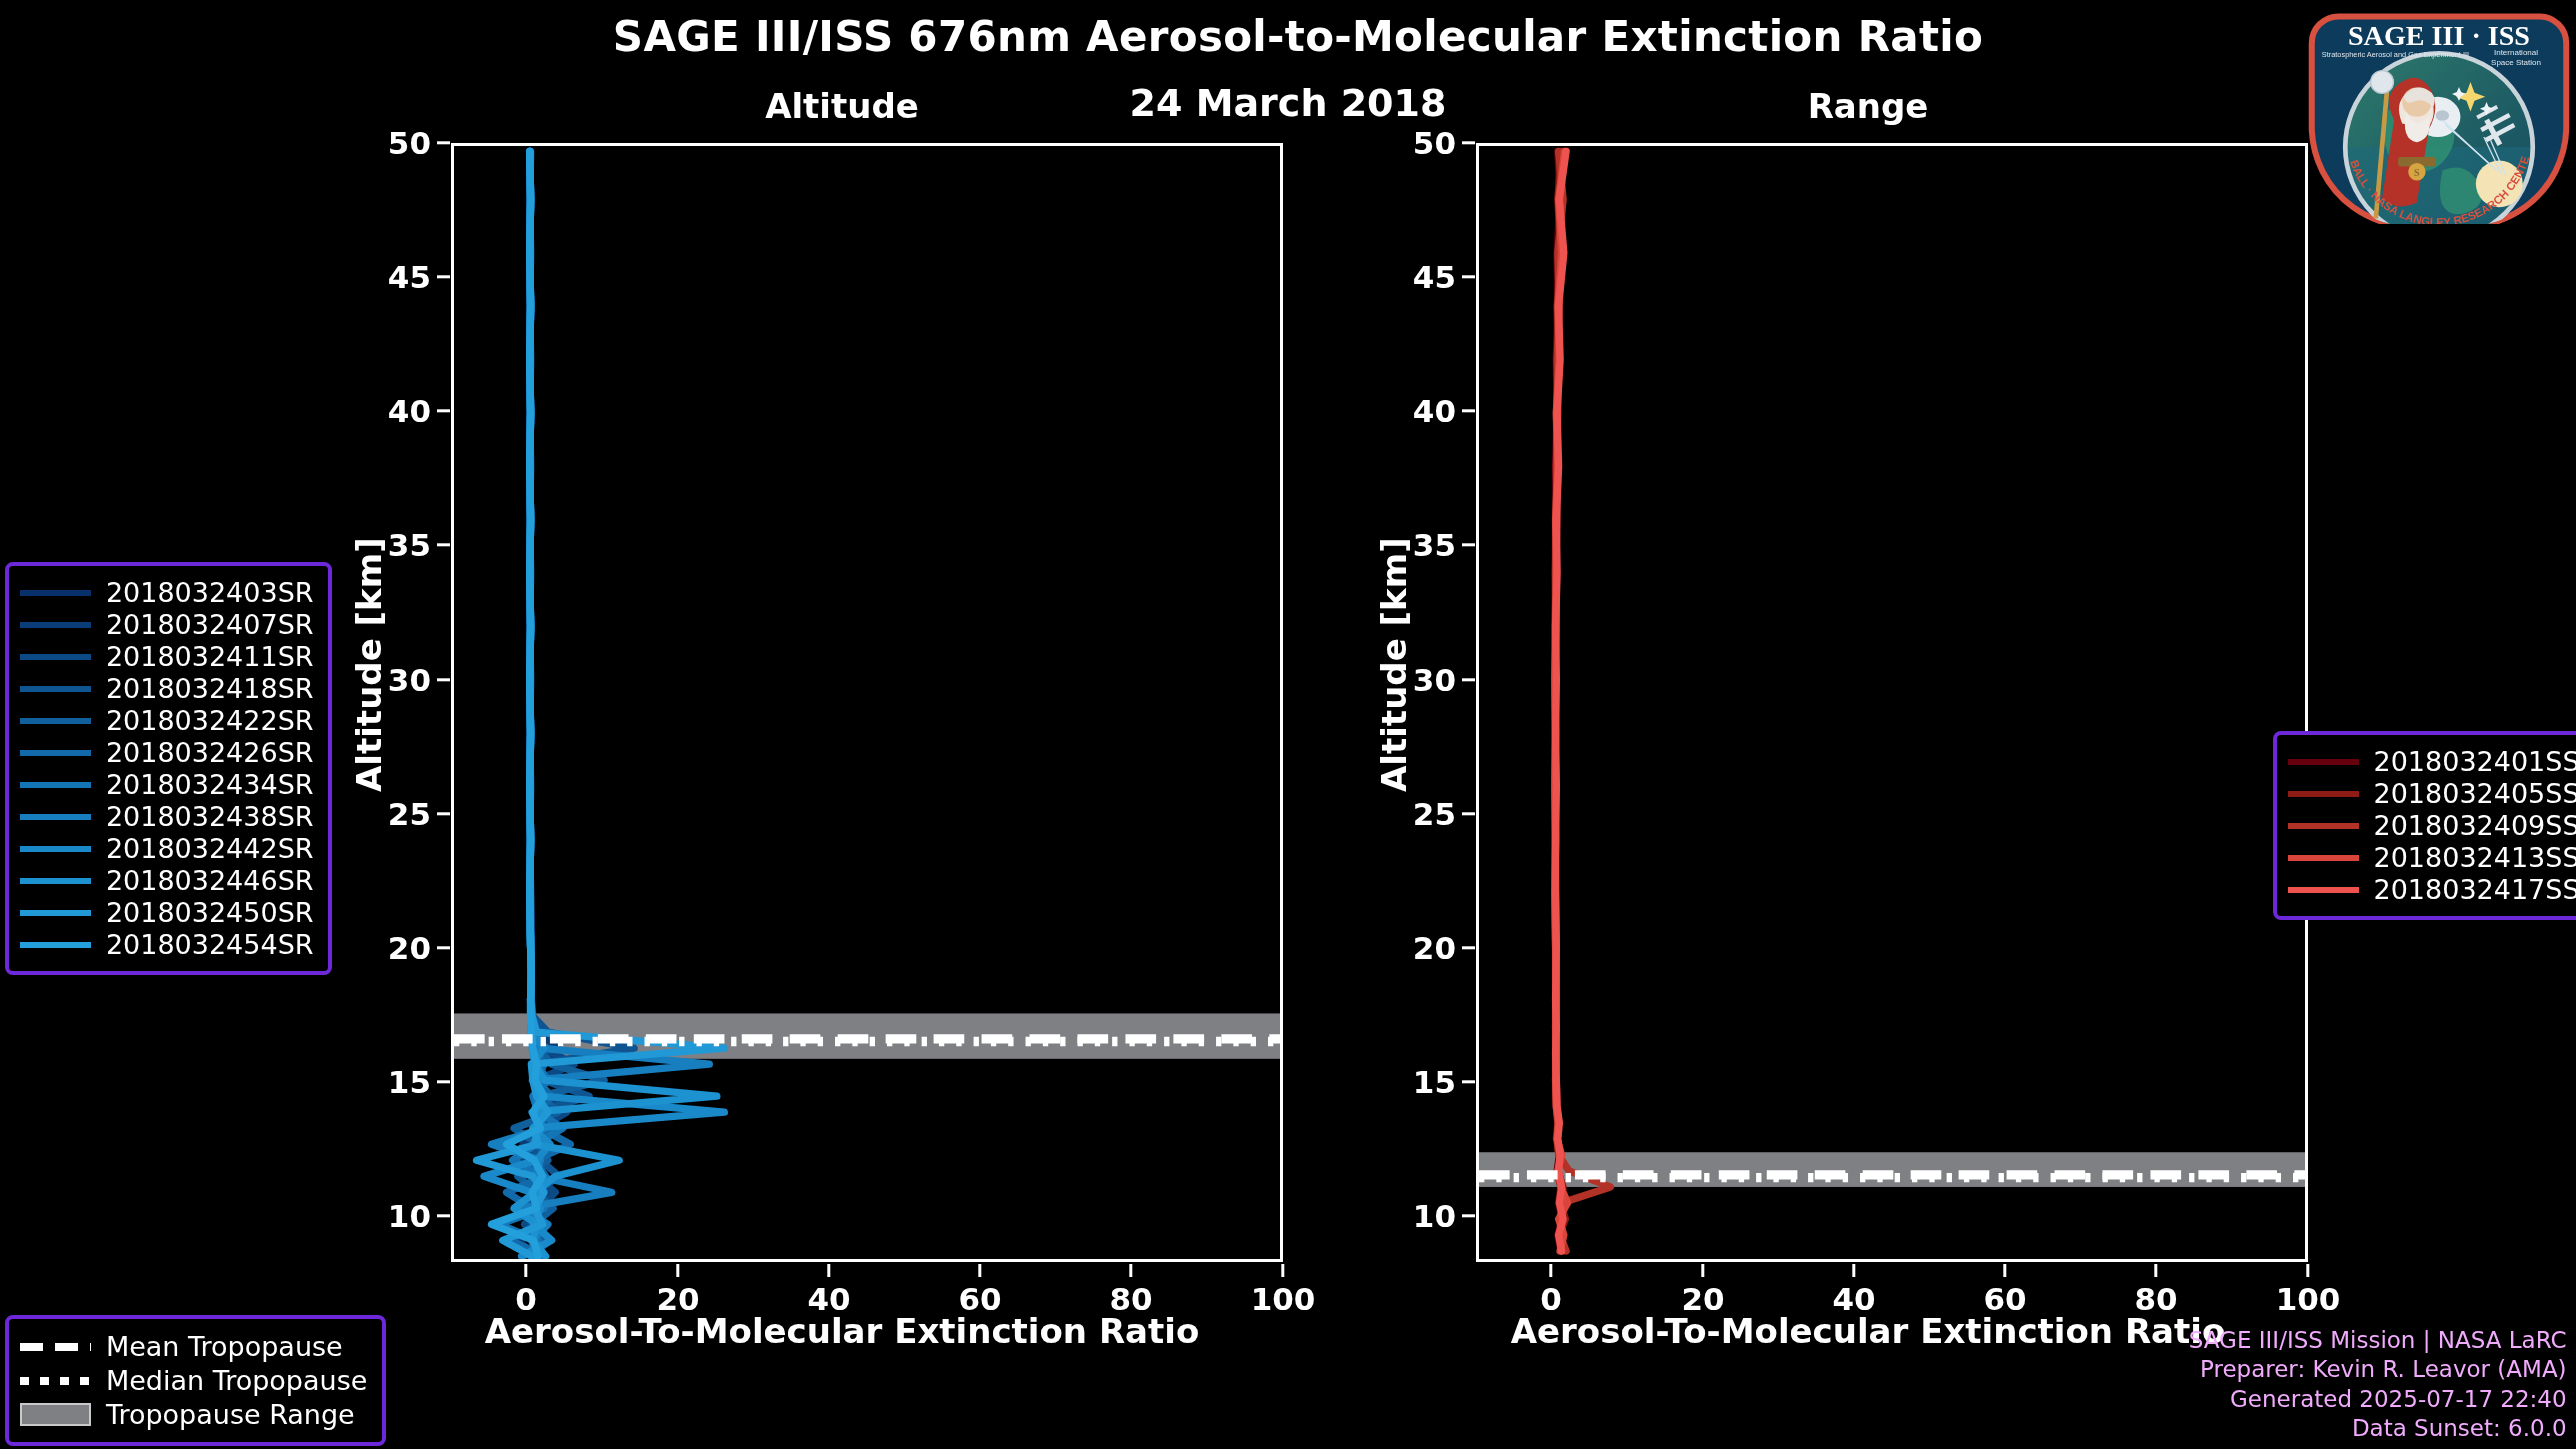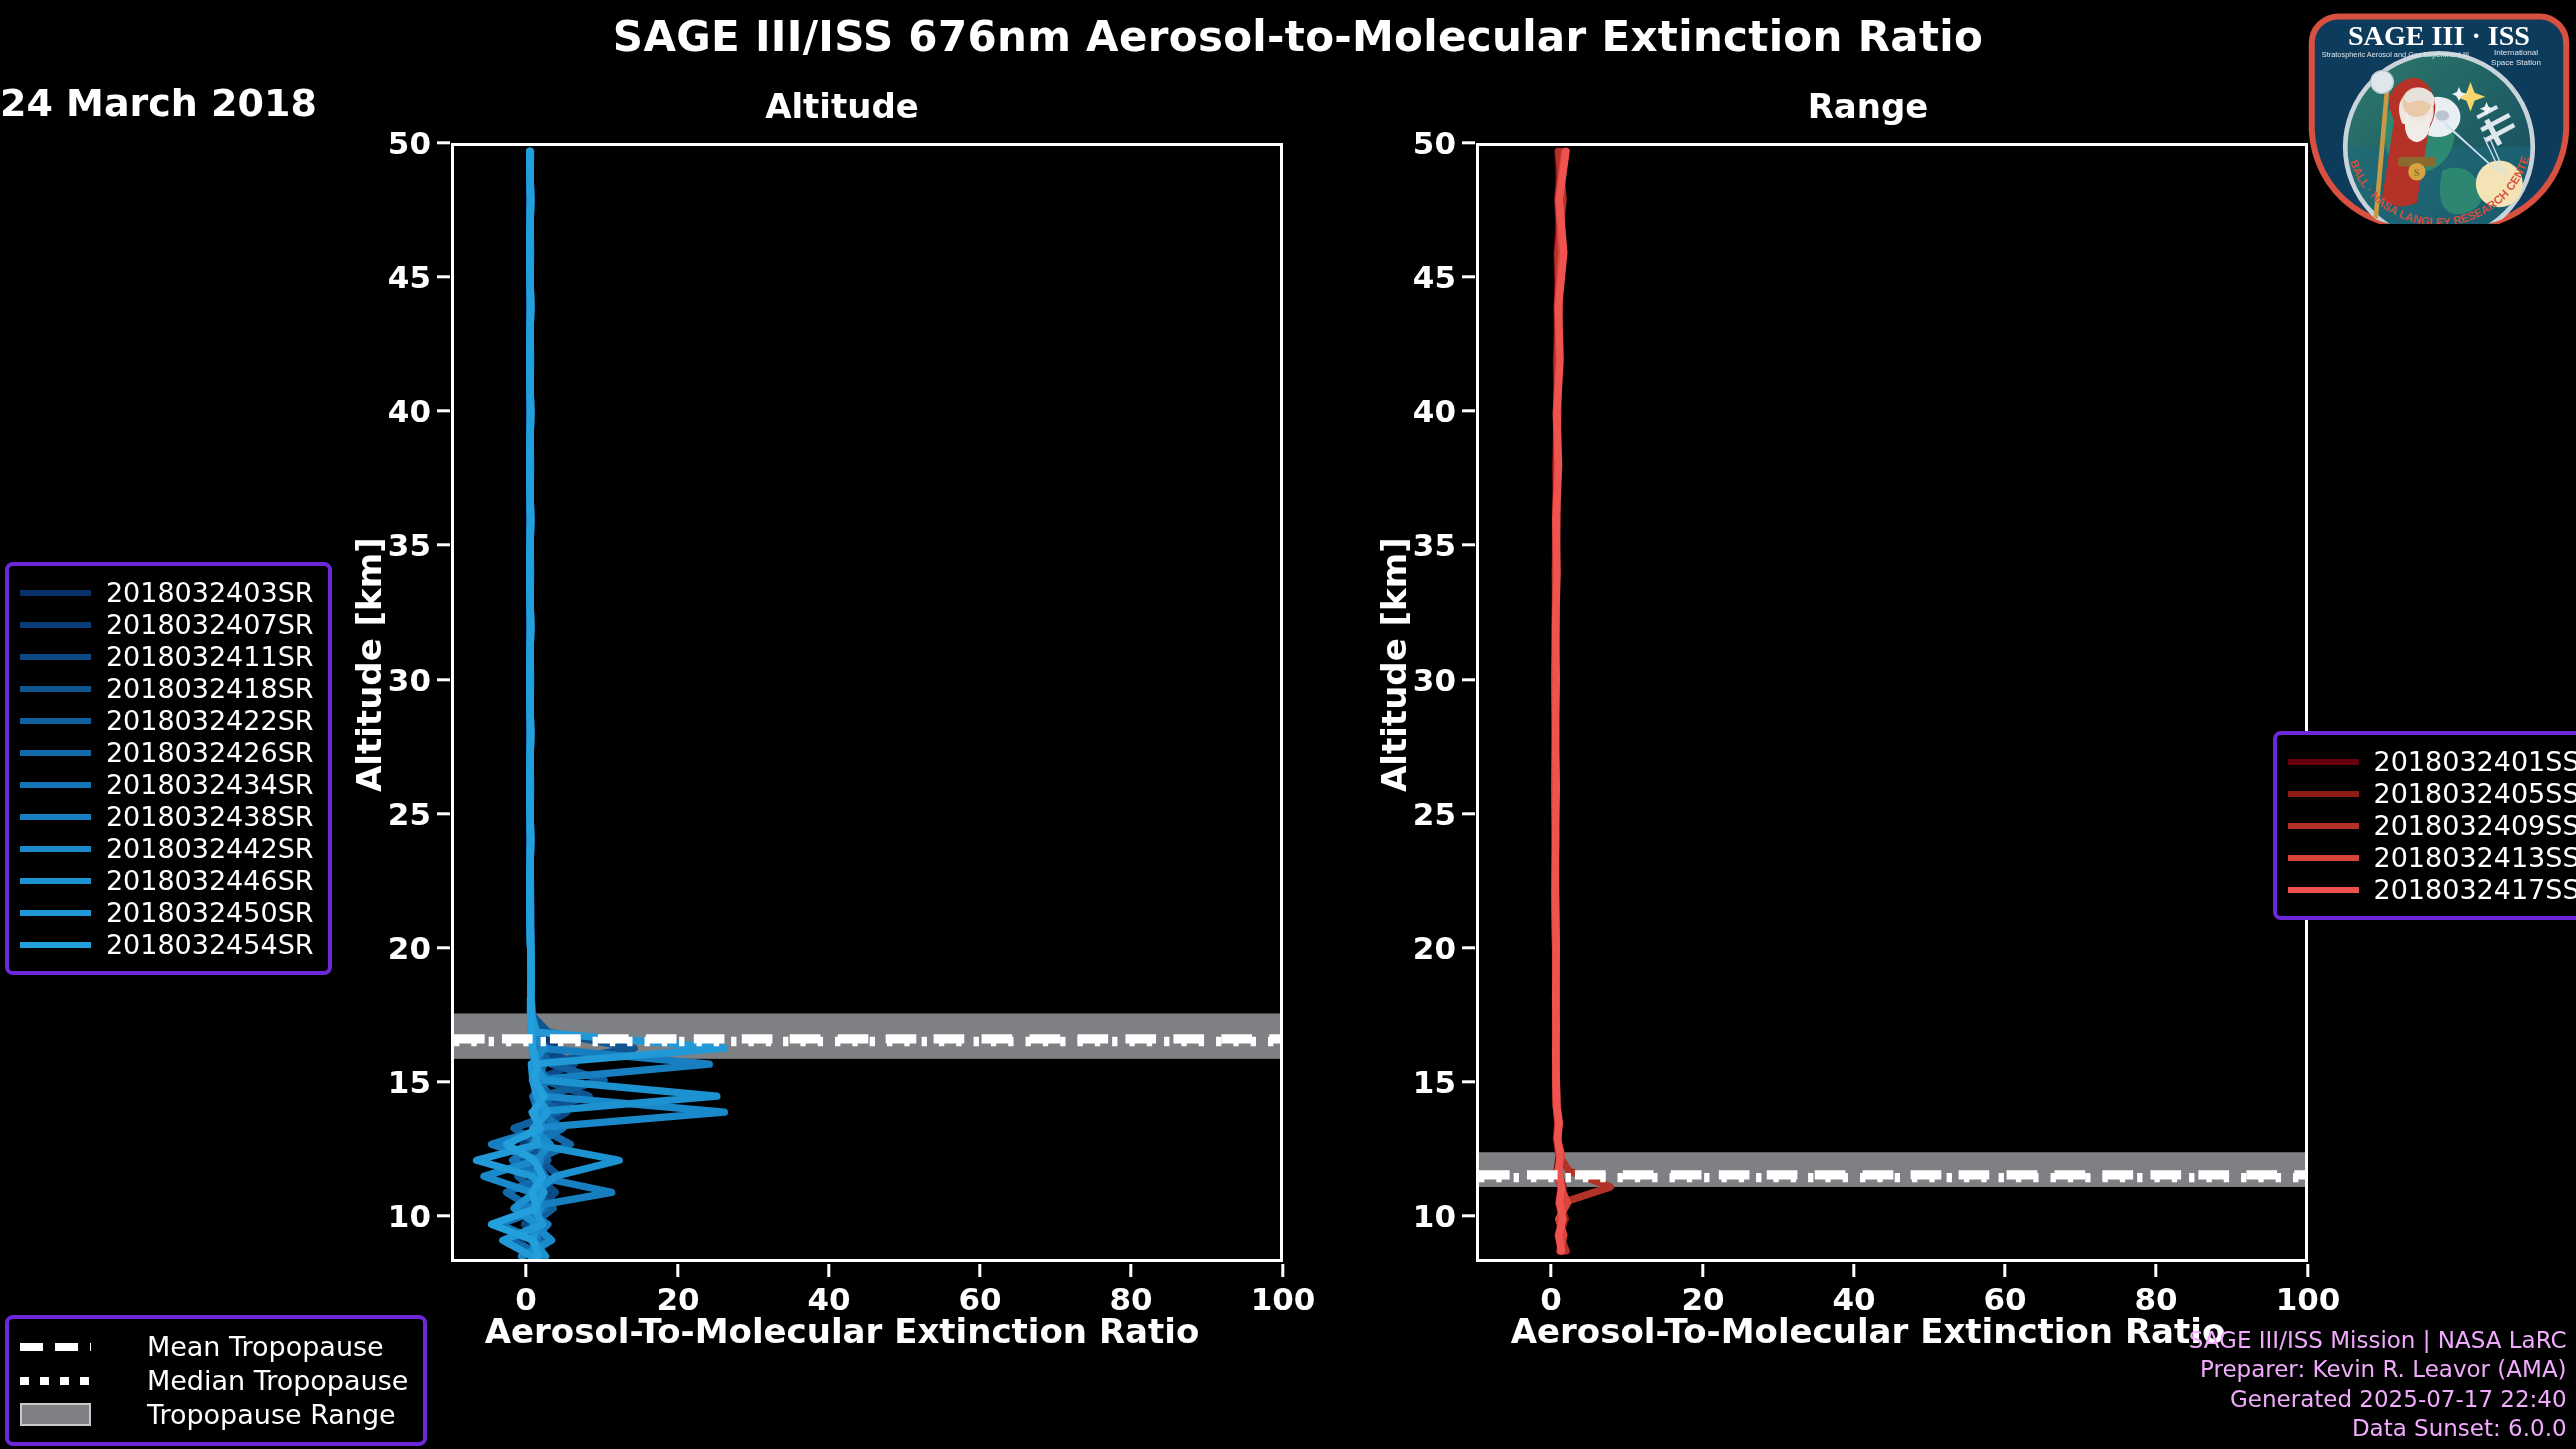--- a/index.html
+++ b/index.html
@@ -1,21 +1,21 @@
 <!DOCTYPE html>
 <html style="font-size:10.7px"><head>
 <meta charset="utf-8">
 <style>
   html,body{margin:0;padding:0;background:#000;}
   body{width:2576px;height:1449px;position:relative;overflow:hidden;
        font-family:"DejaVu Sans","Liberation Sans",sans-serif;color:#fff;}
 
   .title{position:absolute;left:0;right:0;top:12px;text-align:center;
          font-size:42px;font-weight:bold;letter-spacing:0.3px;padding-left:20px;}
-  .subtitle{position:absolute;left:0;right:0;top:81px;text-align:left;
+  .subtitle{position:absolute;left:0;right:0;top:81px;text-align:center;
             font-size:38px;font-weight:bold;}
 
   .panel-title{position:absolute;font-size:34px;font-weight:bold;text-align:center;}
   #sr-title{left:402px;width:880px;top:86px;}
   #ss-title{left:1428px;width:880px;top:86px;}
 
   .plot{position:absolute;border:3.4px solid #ffffff;background:#000;box-sizing:border-box;}
   #plot-sr{left:451px;top:143px;width:832px;height:1119px;}
   #plot-ss{left:1476px;top:143px;width:832px;height:1119px;}
   .plot svg{position:absolute;left:0;top:0;width:100%;height:100%;}
@@ -40,21 +40,21 @@
 
   .legend{position:absolute;border:4px solid #6d28d9;border-radius:8px;
           background:#000;padding:10.7px 14.8px 10.7px 10.7px;}
   #legend-sr{left:5.4px;top:562px;}
   #legend-ss{left:2273px;top:731px;}
   .legend-row{display:flex;align-items:center;height:32px;}
   .swatch{width:71px;height:6px;margin-right:14.8px;flex:none;}
   .legend-lbl{font-size:27px;white-space:nowrap;}
 
   #legend-tropo{position:absolute;left:5.4px;top:1315px;}
-  #legend-tropo .legend-row{height:34px;gap:41px;}
+  #legend-tropo .legend-row{height:34px;}
   .sw-dash{width:71px;height:8px;margin-right:14.8px;flex:none;
            background:repeating-linear-gradient(to right,#fff 0 23px,transparent 23px 35px);}
   .sw-dot{width:71px;height:8px;margin-right:14.8px;flex:none;
           background:repeating-linear-gradient(to right,#fff 0 8.7px,transparent 8.7px 20px);}
   .sw-box{width:71px;height:23px;margin-right:14.8px;flex:none;
           background:#7f8084;border:2px solid #c9c9c9;box-sizing:border-box;}
   #legend-tropo .legend-lbl{font-size:27px;}
 
   #credits{position:absolute;right:9.4px;bottom:5.4px;text-align:right;
            font-size:23px;color:#f0abfc;line-height:1.28;}

